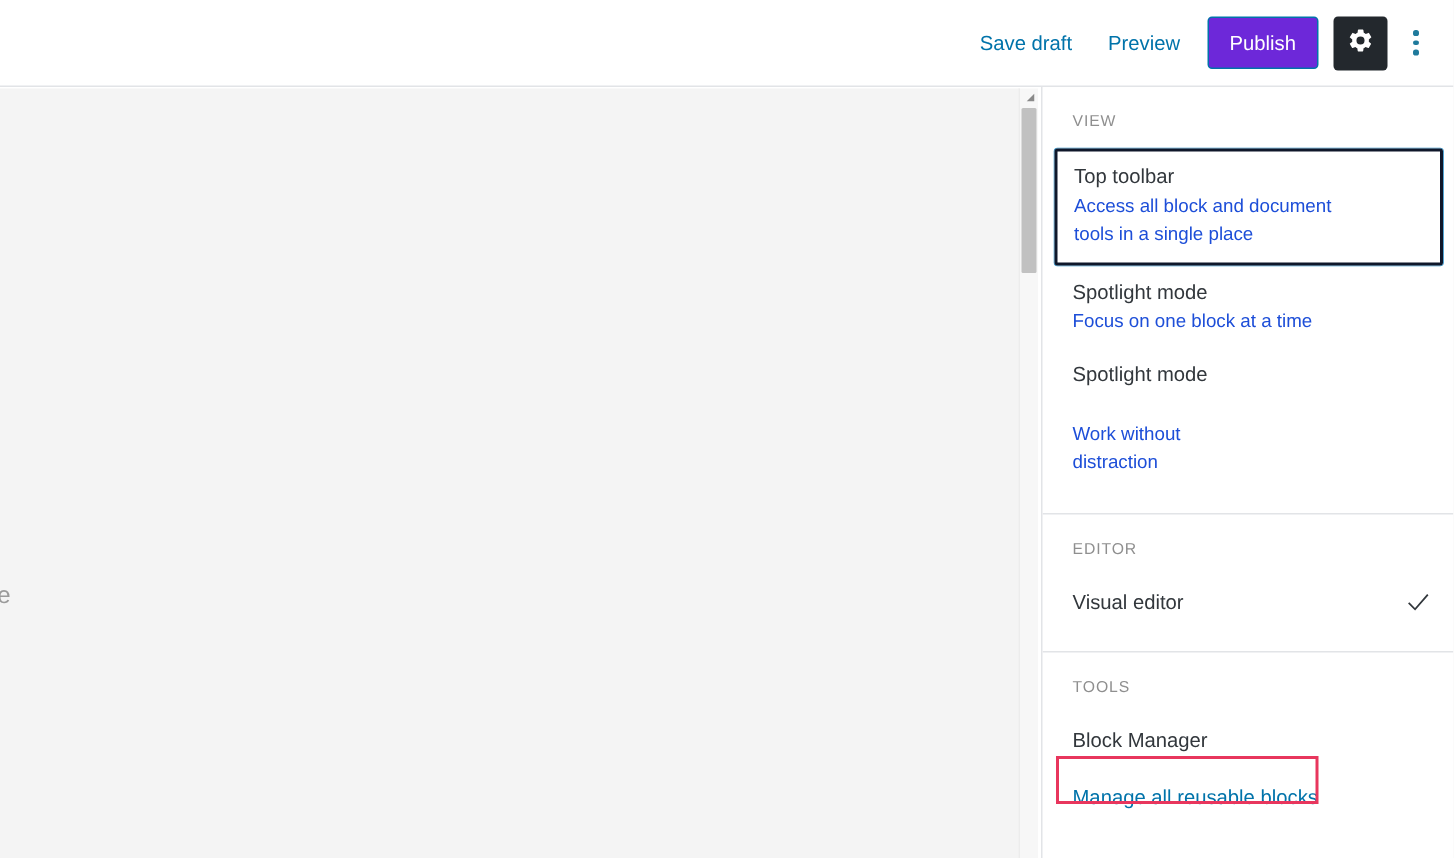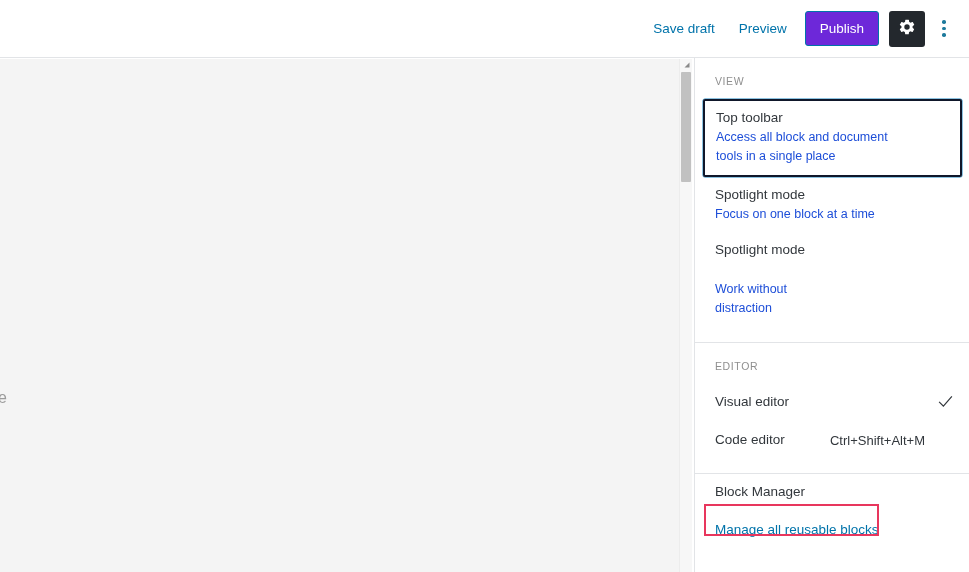--- a/index.html
+++ b/index.html
@@ -358,38 +358,26 @@
         <div class="mi-right">
           <span class="mi-shortcut"></span>
           <span class="mi-check">
             <svg width="17" height="17" viewBox="0 0 20 20" fill="none" aria-hidden="true">
               <path d="M2.5 10.5 L7.5 15.5 L17.5 4" stroke="#32373c" stroke-width="1.4" fill="none"></path>
             </svg>
           </span>
         </div>
       </div>
 
-      <div class="menu-item" style="padding-top:10px;padding-bottom:8px;">
-        <div class="mi-texts">
-          <div class="mi-title">Code editor</div>
-        </div>
-        <div class="mi-right">
-          <span class="mi-shortcut">Ctrl+Shift+Alt+M</span>
-          <span class="mi-check hidden">
-            <svg width="17" height="17" viewBox="0 0 20 20" fill="none" aria-hidden="true">
-              <path d="M2.5 10.5 L7.5 15.5 L17.5 4" stroke="#32373c" stroke-width="1.4" fill="none"></path>
-            </svg>
-          </span>
-        </div>
-      </div>
     </div>
 
     <div class="section-sep" style="margin-top:14px;"></div>
 
     <div class="panel-section">
+      <div class="section-label">TOOLS</div>
 
       <div class="menu-item" style="padding-top:8px;padding-bottom:8px;">
         <div class="mi-texts">
           <div class="mi-title">Block Manager</div>
         </div>
         <div class="mi-right">
           <span class="mi-shortcut"></span>
           <span class="mi-check hidden">
             <svg width="17" height="17" viewBox="0 0 20 20" fill="none" aria-hidden="true">
               <path d="M2.5 10.5 L7.5 15.5 L17.5 4" stroke="#32373c" stroke-width="1.4" fill="none"></path>

